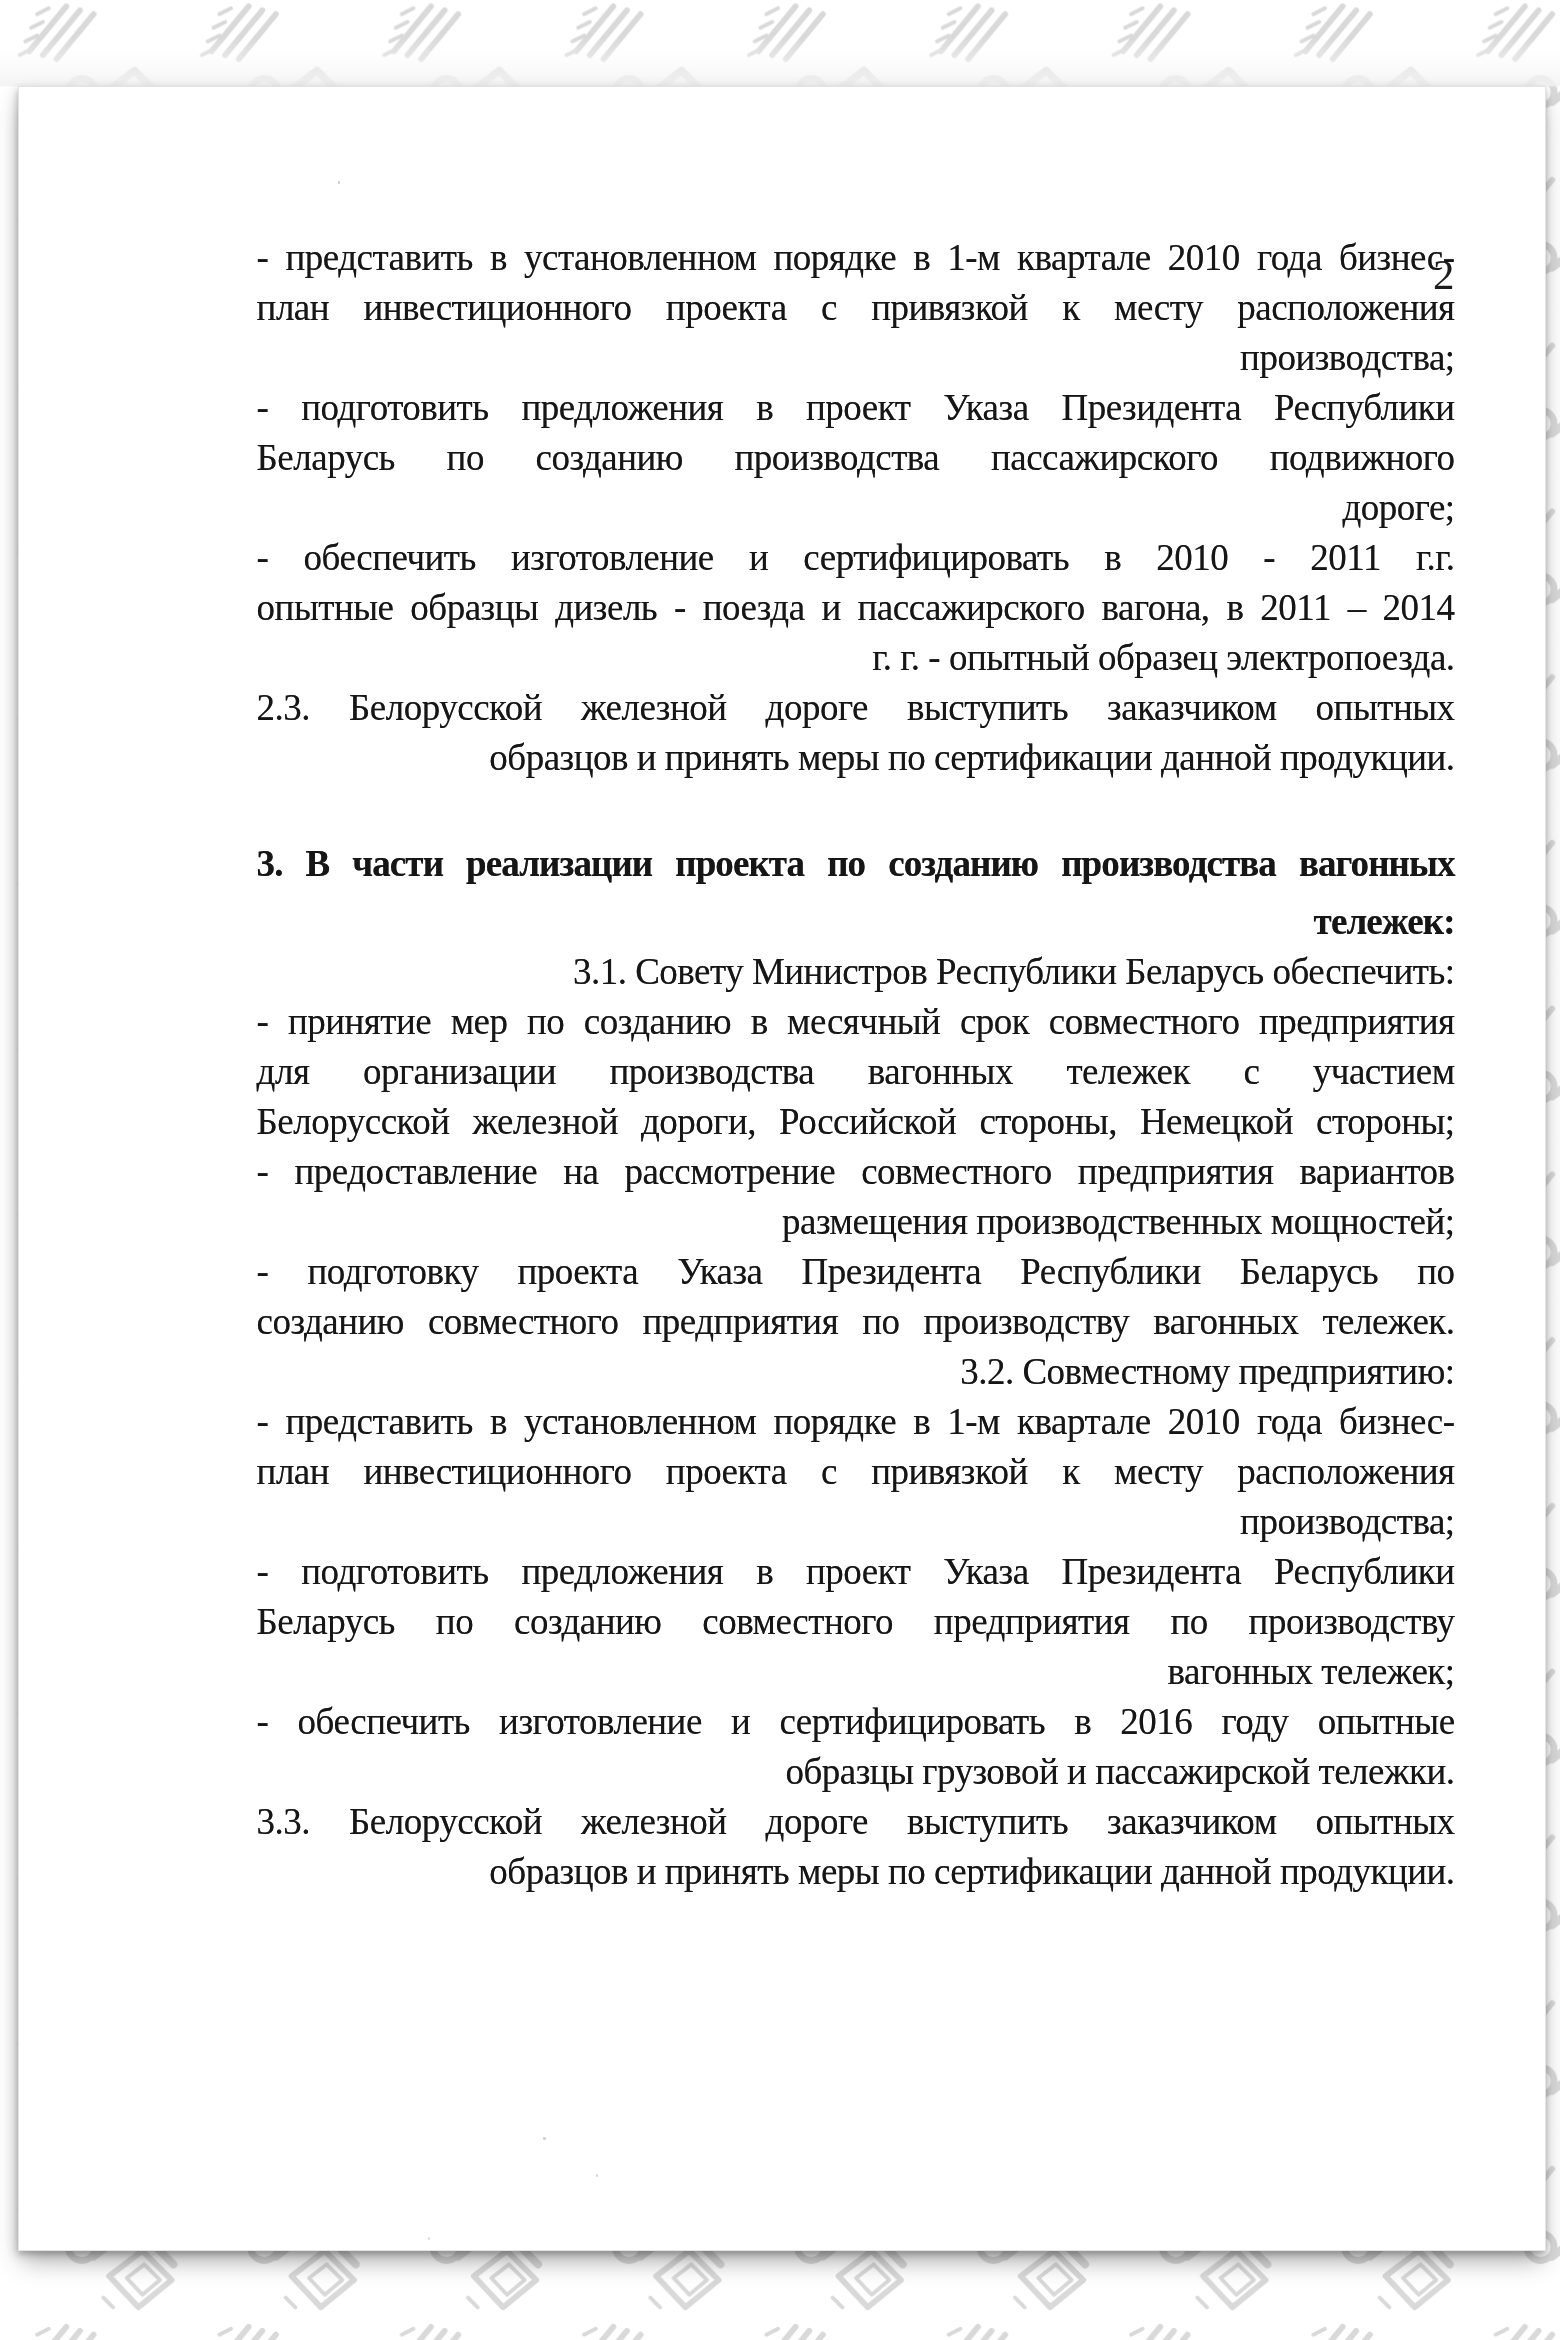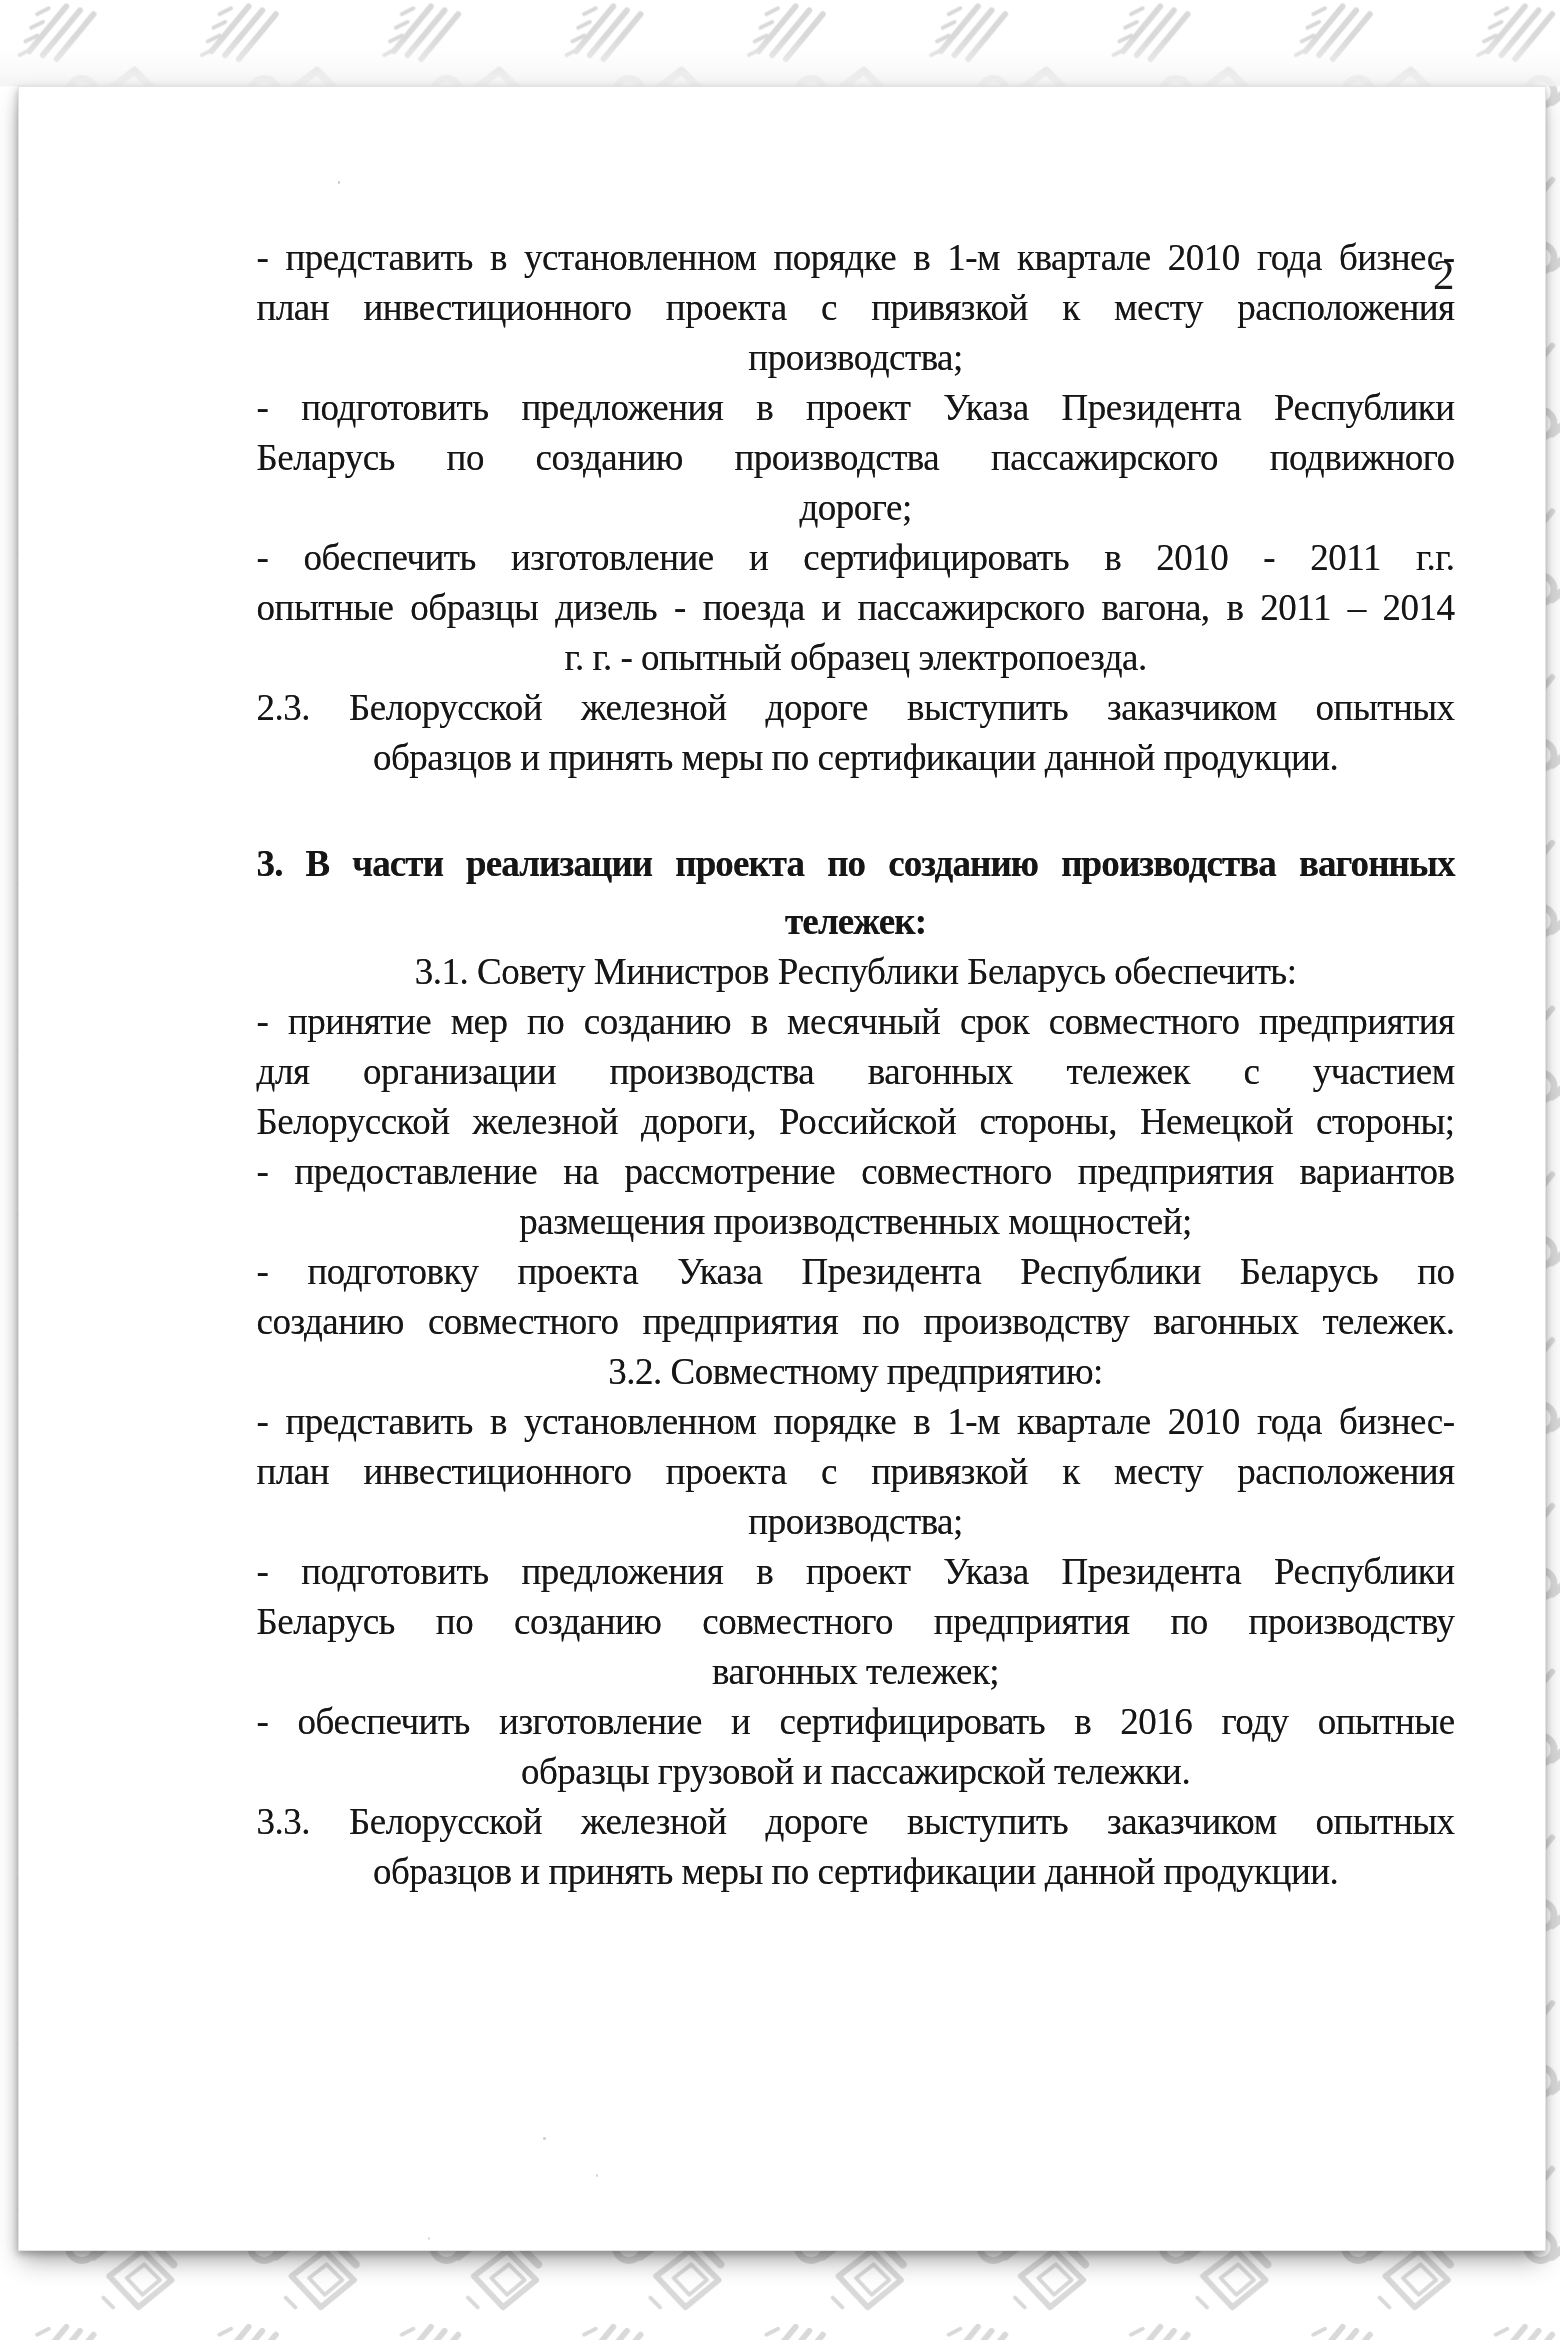--- a/index.html
+++ b/index.html
@@ -13,21 +13,21 @@
     background:#ffffff;border:1px solid #e3e3e3;box-sizing:border-box;
     box-shadow:0 13.7px 23.4px -3.9px rgba(60,60,60,0.45), 0 2.9px 5.9px rgba(0,0,0,0.18), -2.9px 3.9px 9.8px rgba(0,0,0,0.12);
   }
   .pagenum{
     position:absolute;left:238px;top:164px;width:1198px;
     text-align:right;font-size:43px;line-height:47px;color:#1c1c1c;
   }
   .textcol{position:absolute;left:238px;top:146px;width:1198px;}
   .line{
     font-size:37px;line-height:50px;letter-spacing:-0.5px;color:#161616;
-    text-align:center;text-shadow:0 0 0.6px rgba(20,20,20,0.65);
+    text-align:right;text-shadow:0 0 0.6px rgba(20,20,20,0.65);
   }
   .line.j{text-align:justify;text-align-last:justify;}
   .line.b{font-weight:700;letter-spacing:-0.9px;margin-top:8px;}
   .line.g{margin-top:56px;}
   .speck{position:absolute;border-radius:50%;background:#8a8a8a;}
   .s1{left:319px;top:94px;width:2.9px;height:2.9px;opacity:.45;}
   .s2{left:524px;top:2050px;width:3.9px;height:2.9px;opacity:.4;}
   .s3{left:577px;top:2087px;width:2.9px;height:2.9px;opacity:.35;}
   .s4{left:409px;top:2150px;width:2.9px;height:2.9px;opacity:.3;}
 </style>

